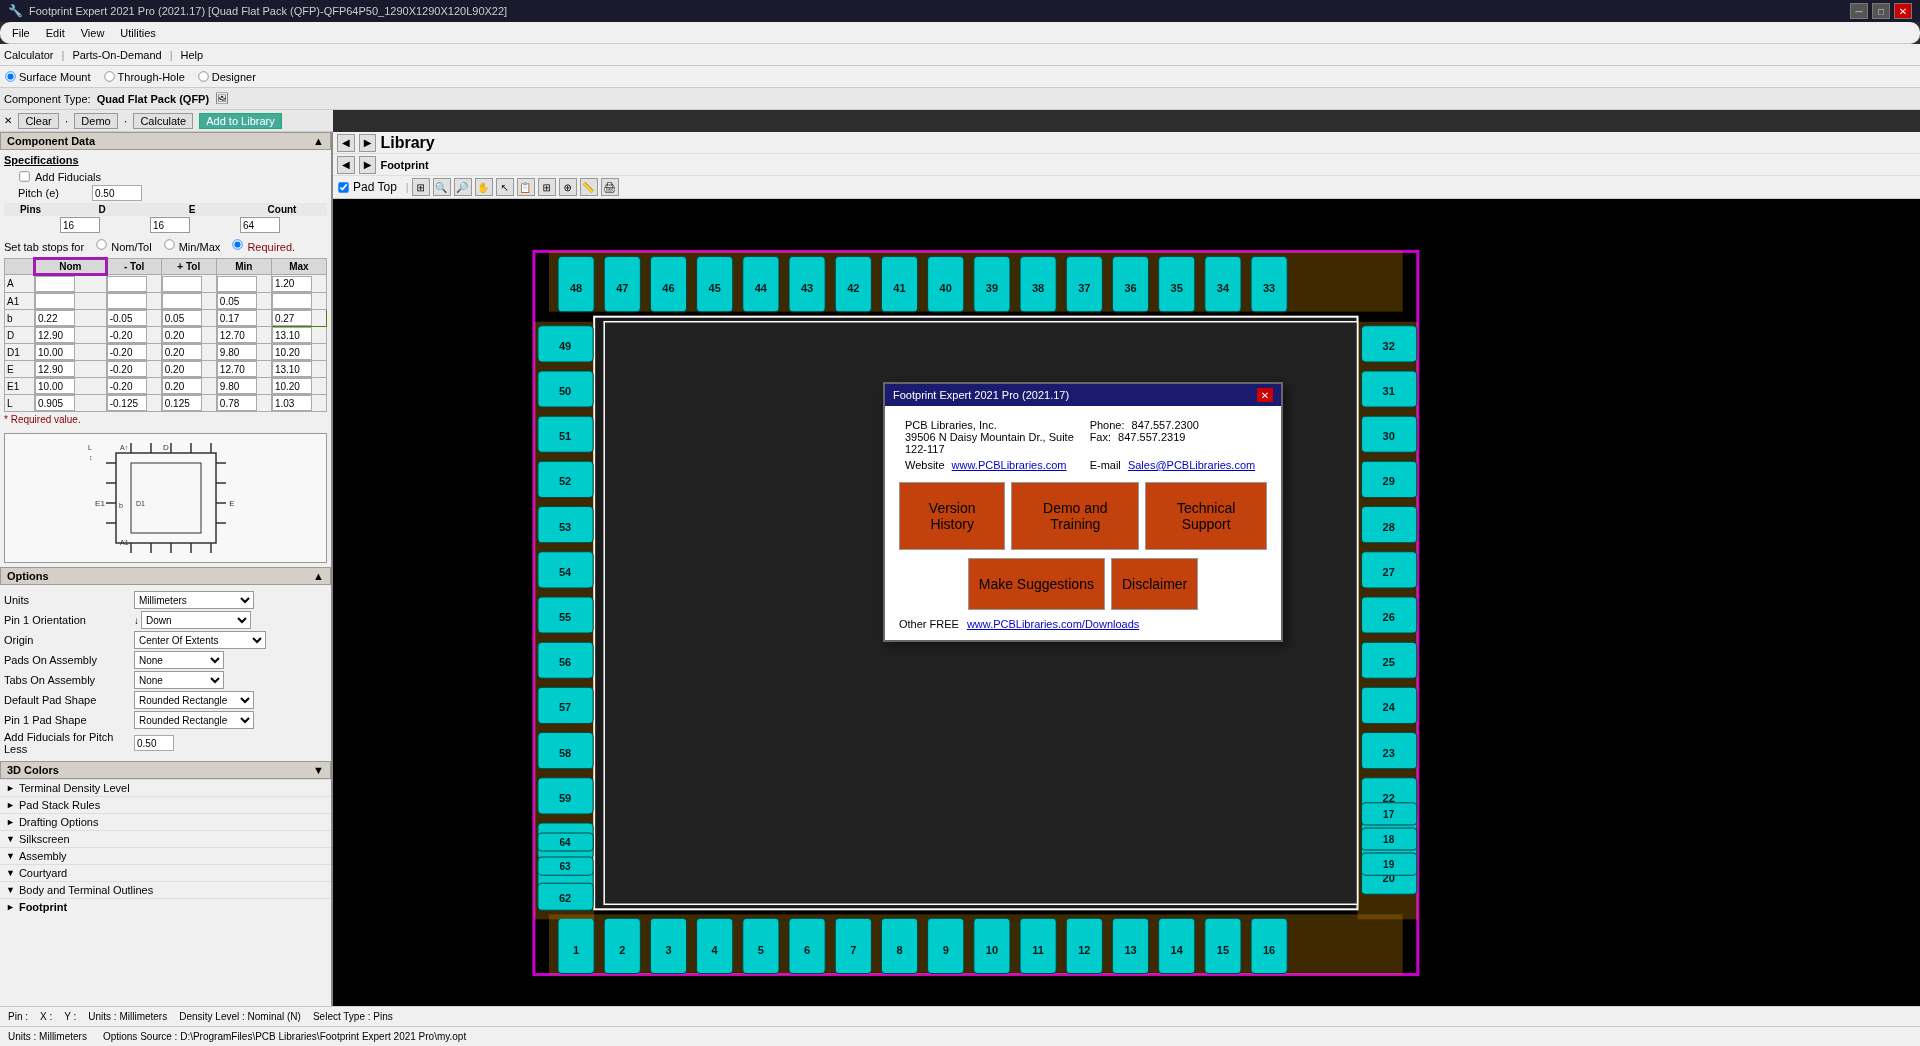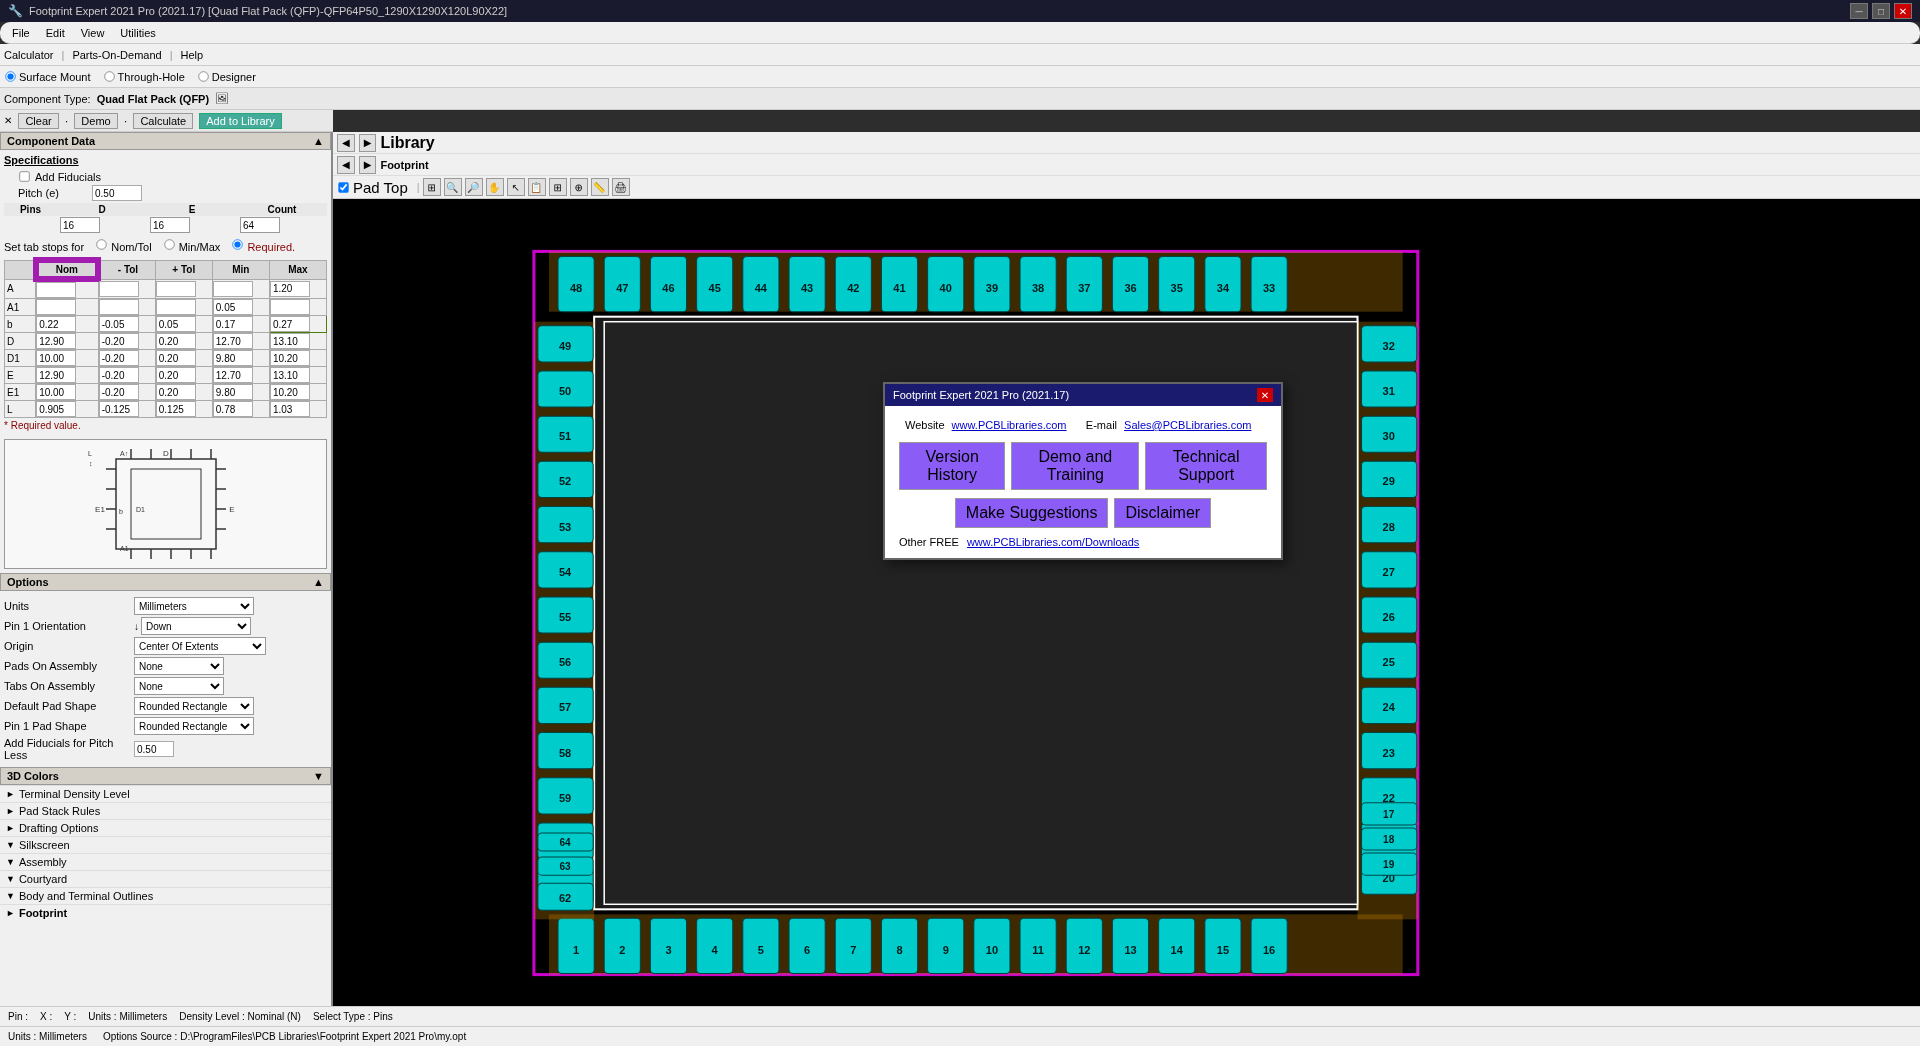--- a/index.html
+++ b/index.html
@@ -132,25 +132,25 @@
     #about-dialog-body {
       padding: 10px 14px;
       font-size: 11px;
       background: #fff;
     }
     .about-info-table { width: 100%; font-size: 11px; margin-bottom: 8px; }
     .about-info-table td { padding: 1px 4px; vertical-align: top; }
     .about-link { color: #0000cc; text-decoration: underline; cursor: pointer; }
     .about-buttons { display: flex; gap: 6px; margin: 8px 0; justify-content: center; }
     .about-btn {
-      padding: 5px 10px;
-      background: #8b5cf6;
+      padding: 17px 10px;
+      background: #c2410c;
       border: 1px solid #999;
       cursor: pointer;
-      font-size: 16px;
+      font-size: 14px;
     }
     .about-free-row { display: flex; align-items: center; font-size: 11px; gap: 8px; }
     .small-btn {
       padding: 1px 4px;
       background: #e0e0e0;
       border: 1px solid #999;
       cursor: pointer;
       font-size: 10px;
       height: 18px;
     }
@@ -280,21 +280,21 @@
         <span>Set tab stops for</span>
         <label style="margin-left:8px;"><input type="radio" name="tabstops" style=""> <span>Nom/Tol</span></label>
         <label style="margin-left:8px;"><input type="radio" name="tabstops" style=""> <span>Min/Max</span></label>
         <label style="margin-left:8px;"><input type="radio" name="tabstops" checked="" style=""> <span style="color:#800;">Required.</span></label>
       </div>
 
       <table style="width:100%;border-collapse:collapse;font-size:10px;">
         <thead>
           <tr style="background:#d8d8d8;">
             <th style="width:24px;padding:1px 2px;border:1px solid #aaa;"></th>
-            <th style="width:44px;padding:1px 10px;border:6px solid #a21caf;">Nom</th>
+            <th style="width:44px;padding:1px 16px;border:3px solid #a21caf;">Nom</th>
             <th style="width:44px;padding:1px 2px;border:1px solid #aaa;">- Tol</th>
             <th style="width:44px;padding:1px 2px;border:1px solid #aaa;">+ Tol</th>
             <th style="width:44px;padding:1px 2px;border:1px solid #aaa;">Min</th>
             <th style="width:44px;padding:1px 2px;border:1px solid #aaa;">Max</th>
           </tr>
         </thead>
         <tbody>
           <tr>
             <td style="border:1px solid #aaa;padding:1px 2px;">A</td>
             <td style="border:1px solid #aaa;"><input type="text" class="tol-input" value="" style="width: 40px;"></td>
@@ -510,21 +510,21 @@
       </div>
 
       <div style="height:22px;display:flex;align-items:center;padding:0 4px;border-bottom:1px solid #ddd;gap:4px;">
         <button class="small-btn">◀</button>
         <button class="small-btn">▶</button>
         <span style="font-weight:bold;font-size:11px;">Footprint</span>
       </div>
 
       <div style="height:22px;display:flex;align-items:center;padding:0 4px;gap:3px;">
         <input type="checkbox" checked="" style="">
-        <span style="font-size:15px;margin-right:6px;">Pad Top</span>
+        <span style="font-size:12px;margin-right:6px;">Pad Top</span>
         <span style="color:#aaa;">|</span>
 
         <button class="icon-btn" title="Zoom Fit">⊞</button>
         <button class="icon-btn" title="Zoom In">🔍</button>
         <button class="icon-btn" title="Zoom Out">🔎</button>
         <button class="icon-btn" title="Pan">✋</button>
         <button class="icon-btn" title="Select">↖</button>
         <button class="icon-btn" title="Layer">📋</button>
         <button class="icon-btn" title="Grid">⊞</button>
         <button class="icon-btn" title="Snap">⊕</button>
@@ -693,20 +693,37 @@
     </div>
 
     <div id="about-dialog">
       <div id="about-dialog-title">
         <span>Footprint Expert 2021 Pro (2021.17)</span>
         <button id="about-dialog-close">✕</button>
       </div>
       <div id="about-dialog-body">
         <table class="about-info-table">
           <tbody>
+              <tr>
+            <td>
+              <div>PCB Libraries, Inc.</div>
+              <div>39506 N Daisy Mountain Dr., Suite</div>
+              <div>122-117</div>
+            </td>
+            <td>
+              <div>
+                <span>Phone:</span>
+                <span style="margin-left:4px;">847.557.2300</span>
+              </div>
+              <div>
+                <span>Fax:</span>
+                <span style="margin-left:4px;">847.557.2319</span>
+              </div>
+            </td>
+          </tr>
           <tr>
             <td>
               <span>Website</span>
               <span class="about-link" style="margin-left:4px;">www.PCBLibraries.com</span>
             </td>
             <td>
               <span>E-mail</span>
               <span class="about-link" style="margin-left:4px;">Sales@PCBLibraries.com</span>
             </td>
           </tr>

